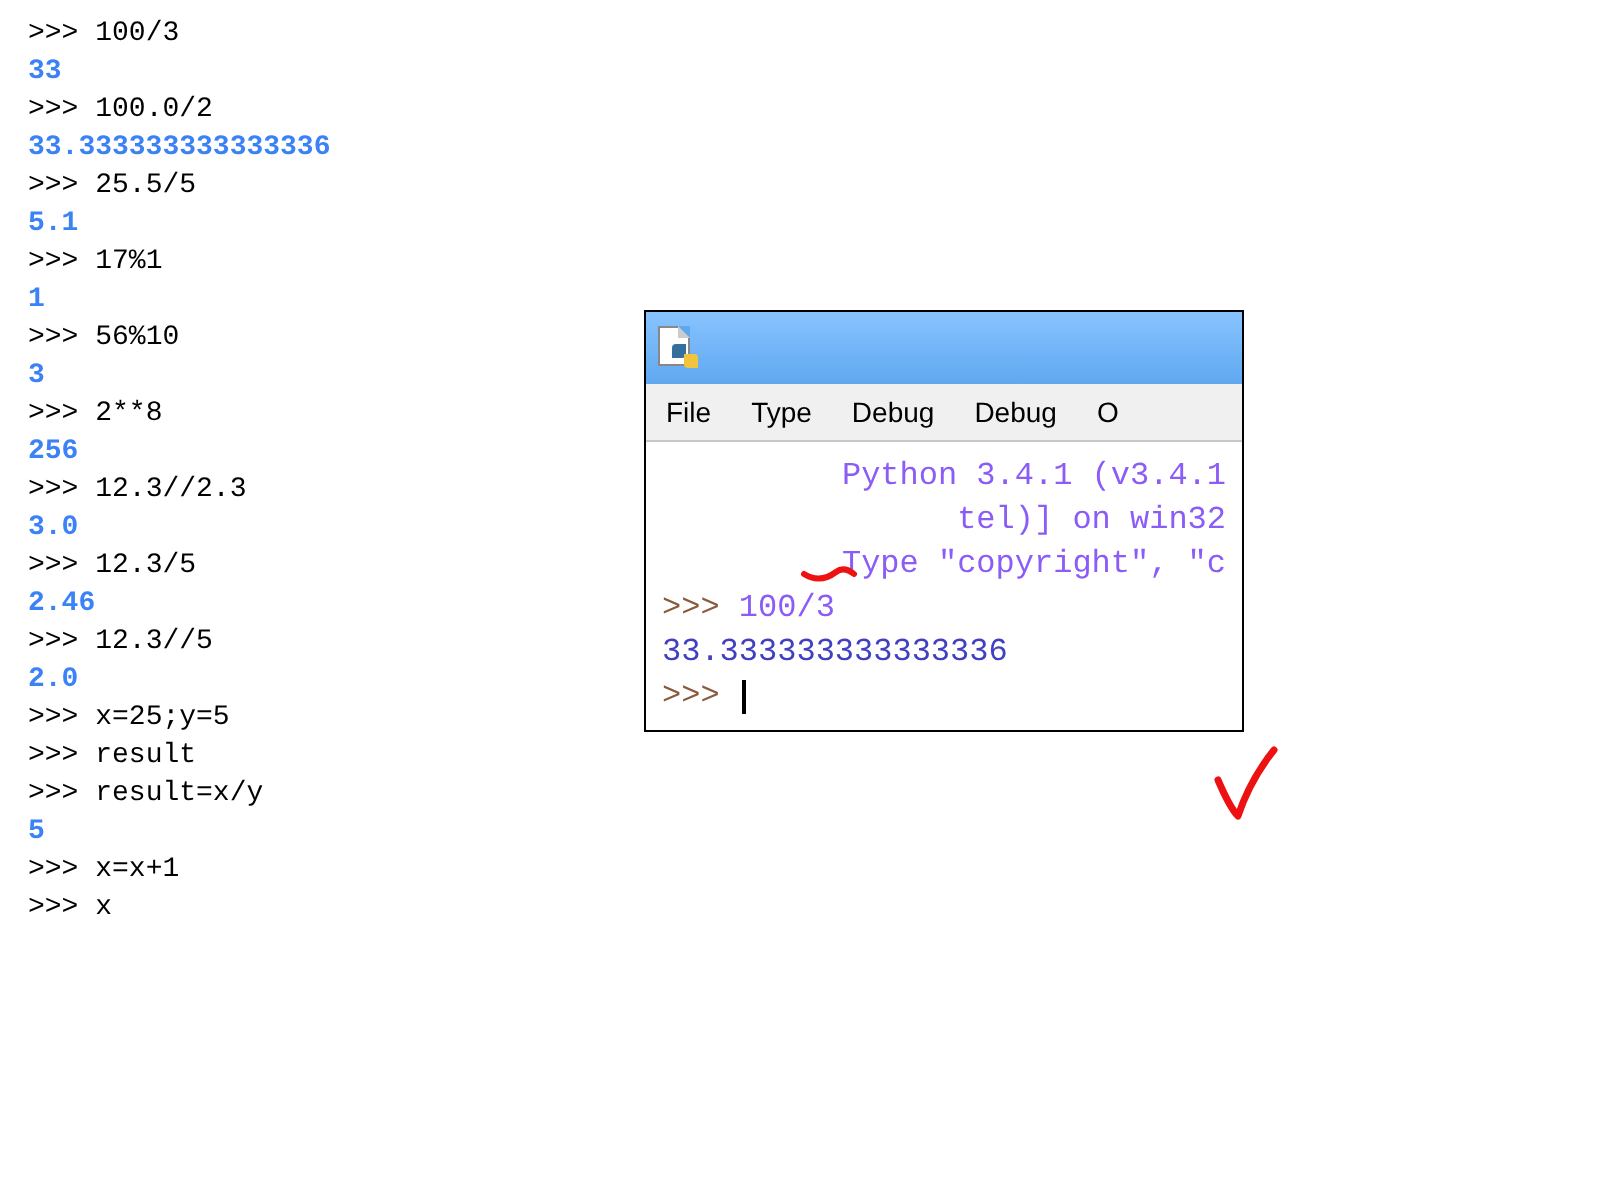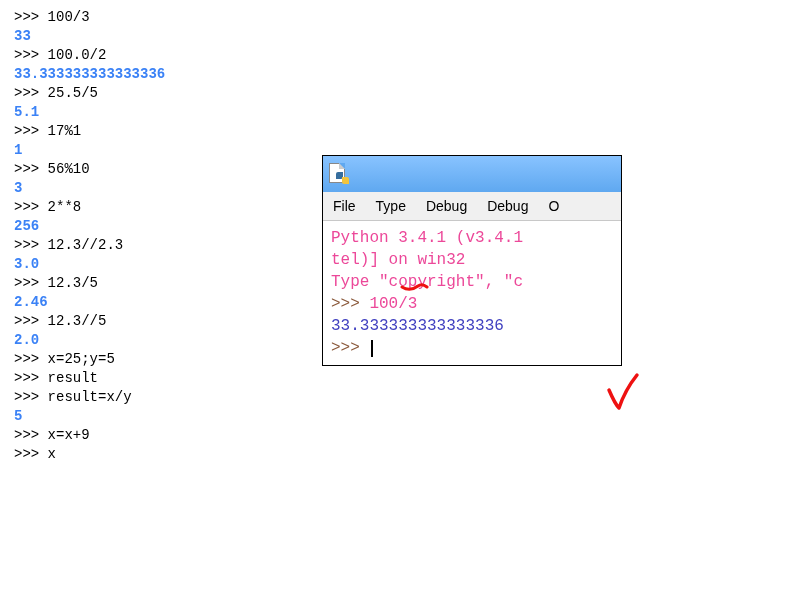--- a/index.html
+++ b/index.html
@@ -77,21 +77,21 @@
     }
     .menubar .item { padding: 2px 10px; color: #000; }
     .shell-body {
       padding: 6px 8px;
       background: #ffffff;
       font-family: "Courier New", monospace;
       font-size: 16px;
       line-height: 22px;
       position: relative;
     }
-    .shell-body .txt { color: #ec4899; white-space: pre; }
+    .shell-body .txt { color: #8b5cf6; white-space: pre; text-align: right; }
     .shell-body .out { color: #4040c0; white-space: pre; }
     .shell-body .prm { color: #8b5a3c; white-space: pre; }
     .cursor {
       display: inline-block;
       width: 2px;
       height: 17px;
       background: #000;
       vertical-align: text-bottom;
       margin-left: 2px;
     }
@@ -121,21 +121,21 @@
   <div class="line"><span class="prompt">&gt;&gt;&gt; </span><span class="input-code">12.3//2.3</span></div>
   <div class="line output-num">3.0</div>
   <div class="line"><span class="prompt">&gt;&gt;&gt; </span><span class="input-code">12.3/5</span></div>
   <div class="line output-num">2.46</div>
   <div class="line"><span class="prompt">&gt;&gt;&gt; </span><span class="input-code">12.3//5</span></div>
   <div class="line output-num">2.0</div>
   <div class="line"><span class="prompt">&gt;&gt;&gt; </span><span class="input-code">x=25;y=5</span></div>
   <div class="line"><span class="prompt">&gt;&gt;&gt; </span><span class="input-code">result</span></div>
   <div class="line"><span class="prompt">&gt;&gt;&gt; </span><span class="input-code">result=x/y</span></div>
   <div class="line output-num">5</div>
-  <div class="line"><span class="prompt">&gt;&gt;&gt; </span><span class="input-code">x=x+9</span></div>
+  <div class="line"><span class="prompt">&gt;&gt;&gt; </span><span class="input-code">x=x+1</span></div>
   <div class="line"><span class="prompt">&gt;&gt;&gt; </span><span class="input-code">x</span></div>
 </div>
 
 <div class="idle-window">
   <div class="titlebar">
     <div class="idle-icon">
       <div class="idle-icon-page"></div>
       <div class="idle-icon-py">
           <div class="b"></div>
           <div class="y"></div>

